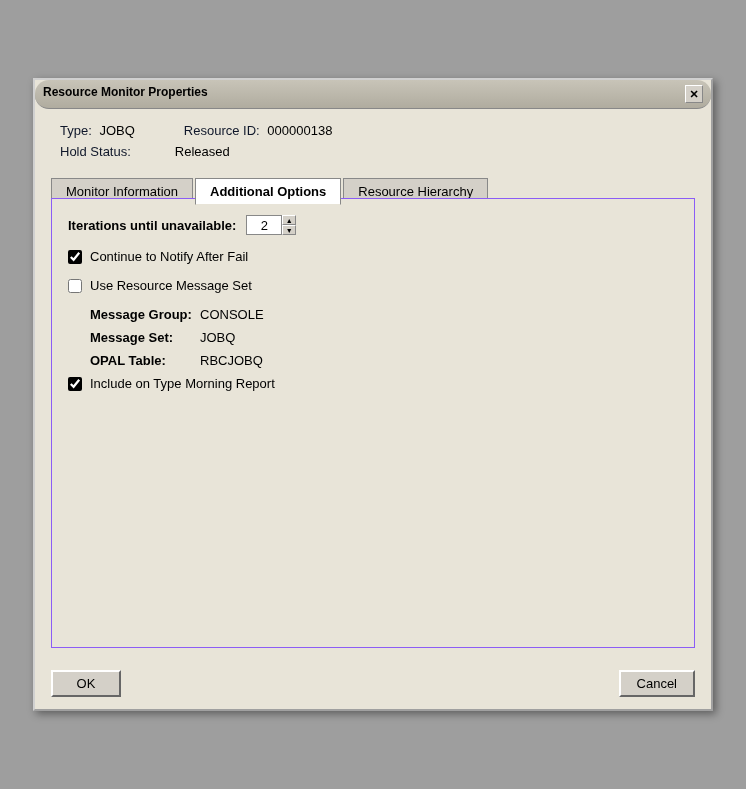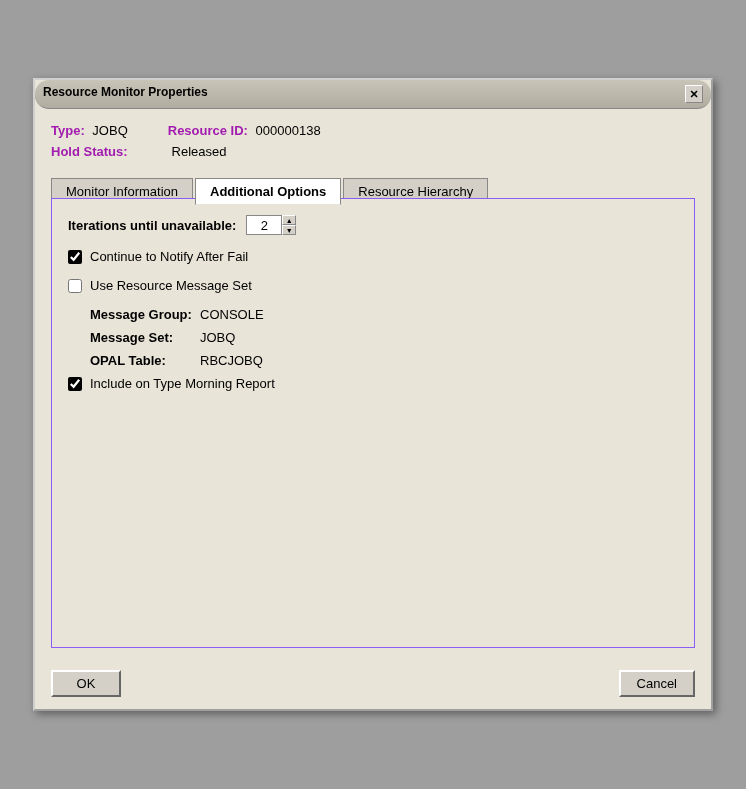--- a/index.html
+++ b/index.html
@@ -57,23 +57,24 @@
     .info-row {
       display: flex;
       align-items: baseline;
       margin-bottom: 6px;
       gap: 40px;
     }
     .info-row-single {
       margin-bottom: 12px;
     }
     .label-bold {
-      font-weight: bold;
-      color: #a21caf;
+      font-weight: normal;
+      color: #0f172a;
       margin-right: 4px;
+      margin-left: 9px;
     }
     .label-value {
       color: #000;
     }
     .tabs-container {
       display: flex;
       gap: 0;
       margin-bottom: 0;
     }
     .tab {

